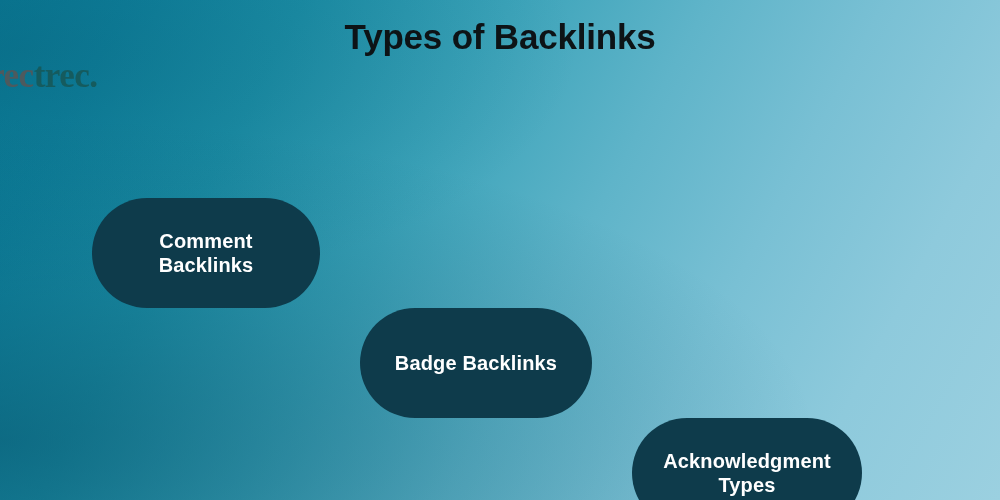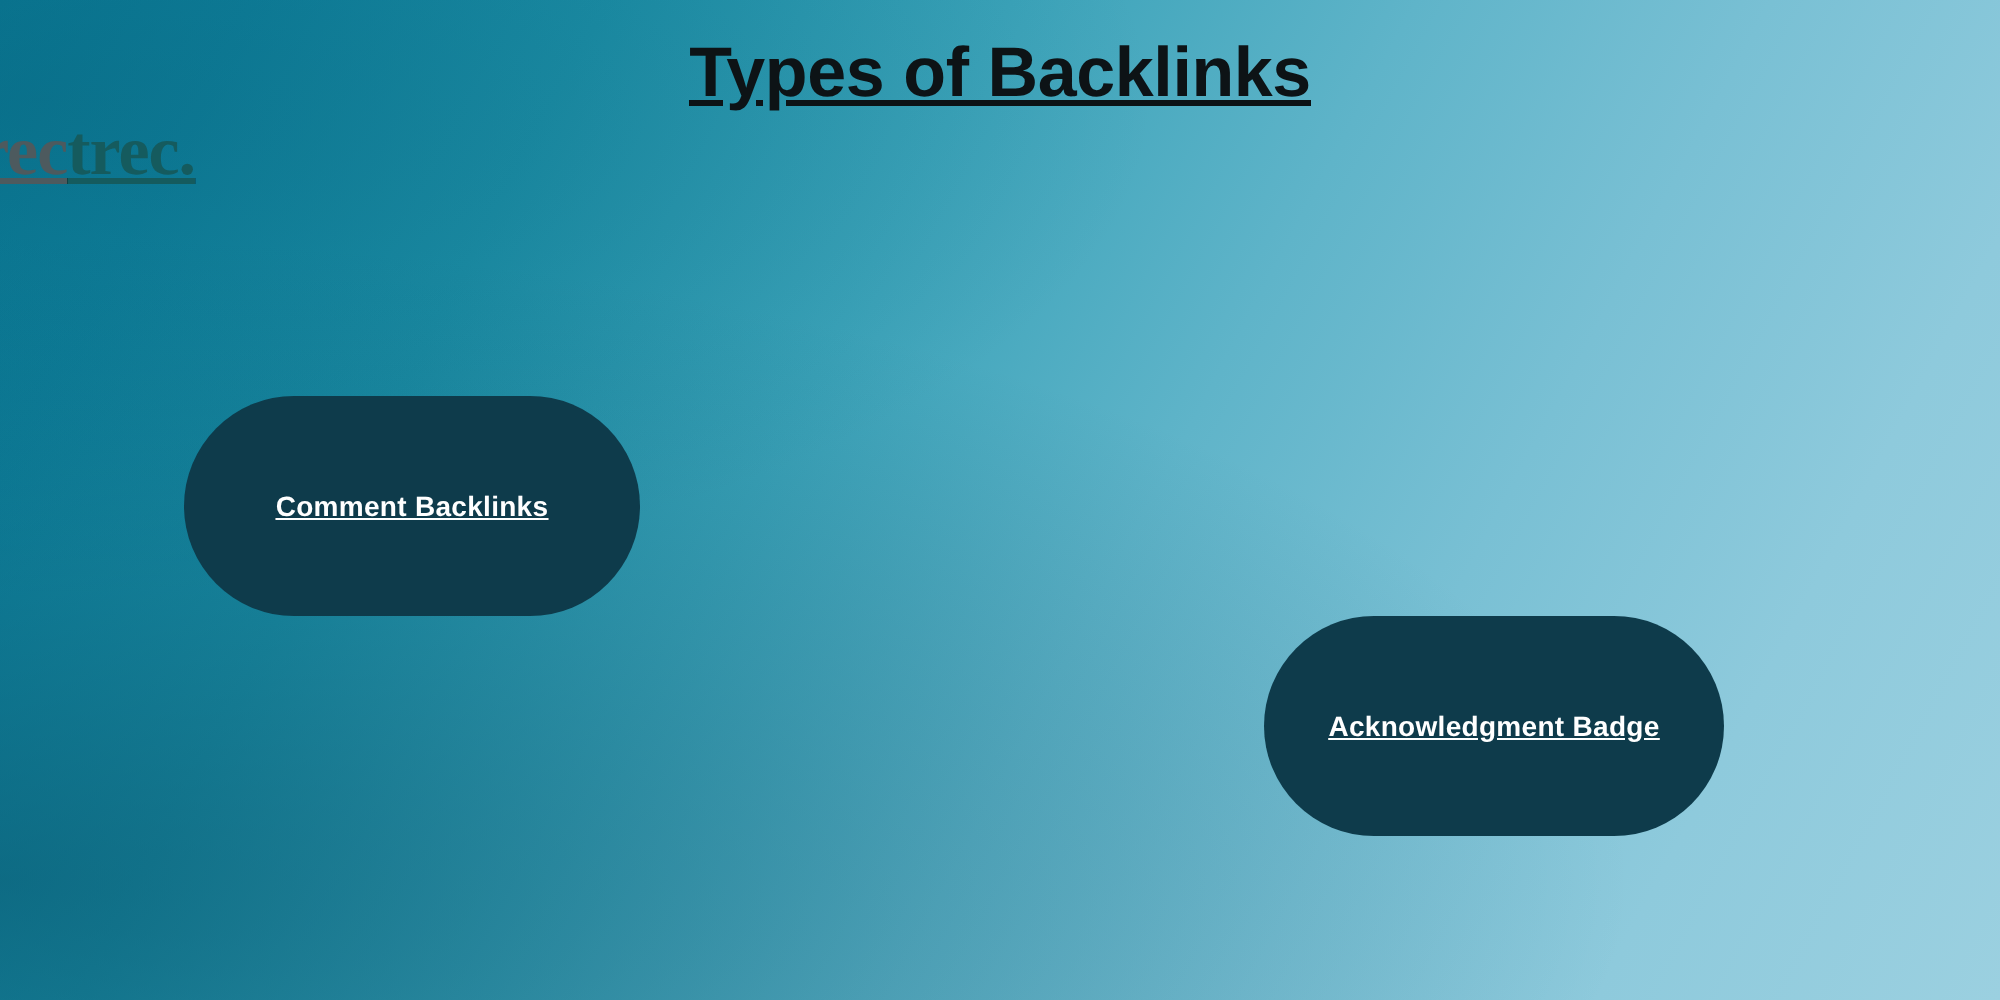--- a/index.html
+++ b/index.html
@@ -1,15 +1,15 @@
 <!DOCTYPE html>
 <html><head>
 <meta charset="utf-8">
 <style>
-  * { margin: 0; padding: 0; box-sizing: border-box; text-decoration: underline; }
+  * { margin: 0; padding: 0; box-sizing: border-box; }
 
   html, body {
     width: 1000px;
     height: 500px;
     overflow: hidden;
   }
 
   body {
     font-family: "Liberation Sans", sans-serif;
     background: #6fb8cf;
@@ -77,21 +77,21 @@
   
   .pill {
     position: absolute;
     background: #0e3b4b;
     border-radius: 70px;
     display: flex;
     align-items: center;
     justify-content: center;
     text-align: center;
     color: #ffffff;
-    font-size: 14px;
+    font-size: 20px;
     font-weight: bold;
     letter-spacing: 0.15px;
     padding: 0 18px;
     line-height: 1.2;
     z-index: 2;
   }
 
   
   .p-r1c1 { left: 92px;  top: 118px; width: 228px; height: 110px; }
   .p-r1c2 { left: 360px; top: 118px; width: 232px; height: 110px; }
@@ -105,18 +105,21 @@
   <div class="page-title">Types of Backlinks</div>
 
   <div class="logo">
     <span class="logo-a">trec</span><span class="logo-b">trec.</span>
   </div>
 
   <div class="pill p-r1c1">
     <span>Comment Backlinks</span>
   </div>
 
+  <div class="pill p-r1c2">
+    <span>Badge Backlinks</span>
+  </div>
 
   <div class="pill p-r1c3">
-    <span>Acknowledgment Badge</span>
+    <span>Acknowledgment Types</span>
   </div>
 
 </div>
 
 </body></html>

